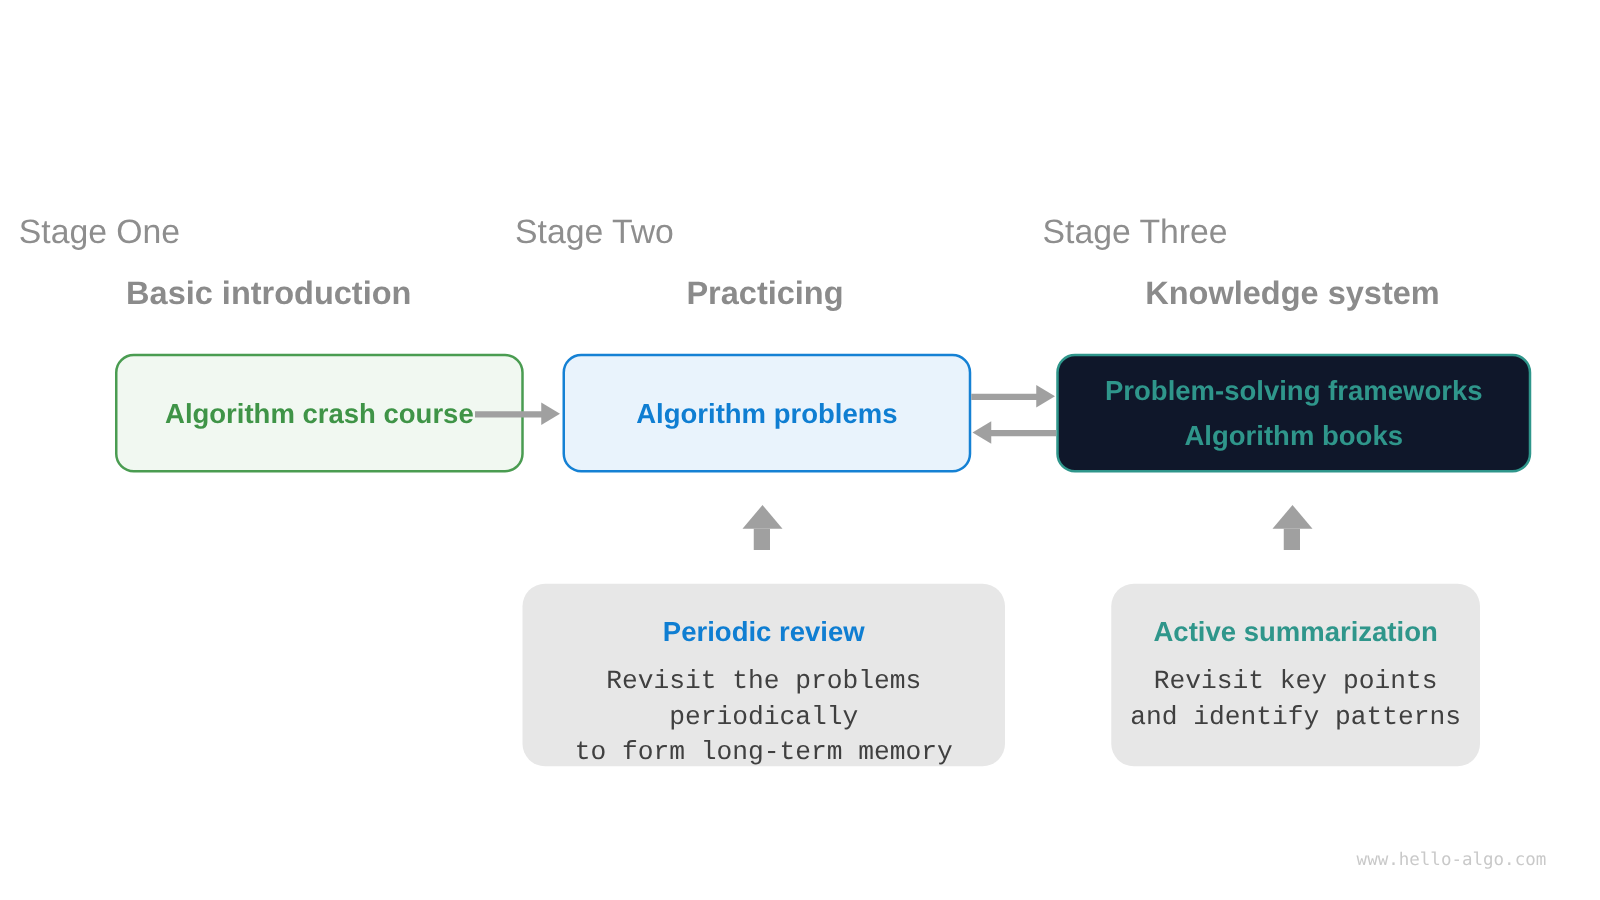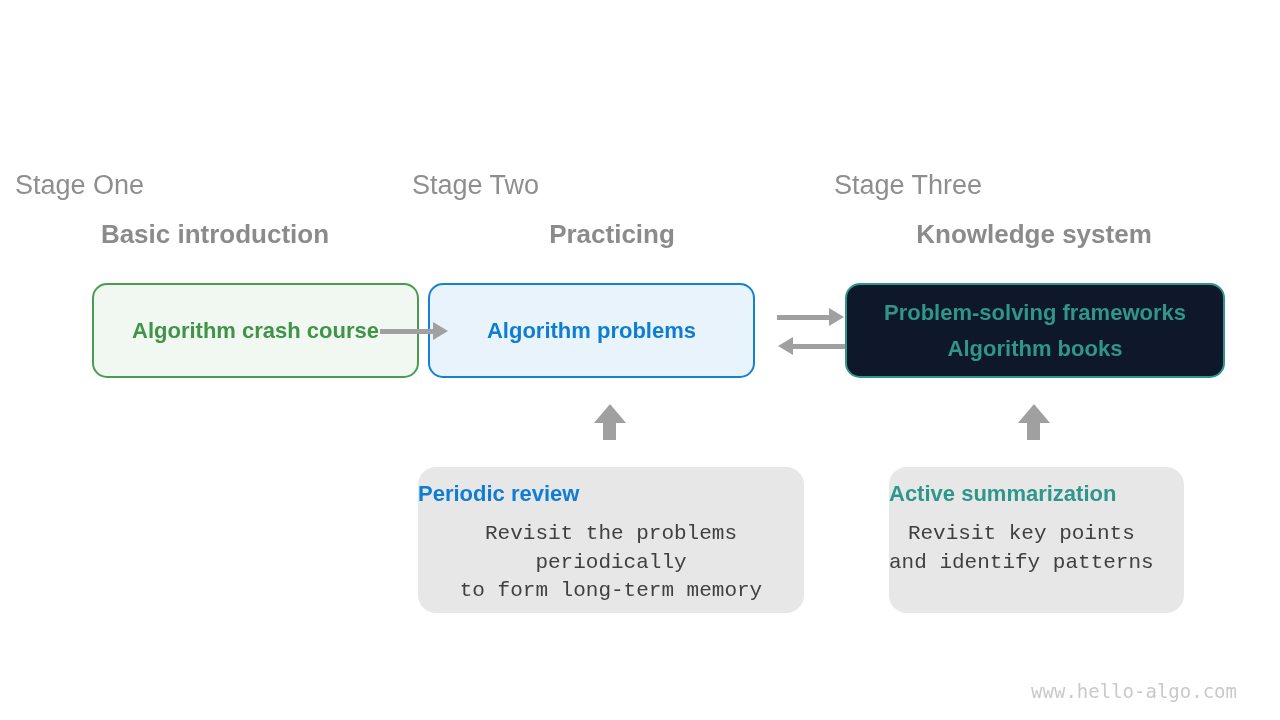--- a/index.html
+++ b/index.html
@@ -61,53 +61,53 @@
     border-bottom: 19px solid #a0a0a0;
   }
   .up-stem { width: 13px; height: 17px; background: #a0a0a0; }
 
   
   .callout {
     top: 467px; height: 146px;
     background: #e7e7e7; border-radius: 18px;
     box-sizing: border-box;
     display: flex; flex-direction: column;
-    align-items: flex-start; justify-content: flex-start;
-    padding-top: 14px;
+    align-items: center; justify-content: flex-start;
+    padding-top: 26px;
   }
   .callout-title { font-size: 22px; font-weight: 700; margin-bottom: 13px; }
   .callout-title.blue { color: #0f7ed2; }
   .callout-title.teal { color: #2f968b; }
   .callout-body {
     font-size: 21px; color: #404040;
     line-height: 28.5px; text-align: center; font-family: Liberation Mono, monospace;
   }
 
   .footer-url {
     right: 43px; top: 680px;
     font-family: "DejaVu Sans Mono", "Liberation Mono", monospace;
-    font-size: 19px; color: #c9c9c9;
+    font-size: 14px; color: #c9c9c9;
   }
 </style>
 </head>
 <body>
 
 <div class="abs stage-title" style="left:15px">Stage One</div>
 <div class="abs stage-title" style="left:412px">Stage Two</div>
 <div class="abs stage-title" style="left:834px">Stage Three</div>
 
 <div class="abs stage-subtitle" style="left:15px">Basic introduction</div>
 <div class="abs stage-subtitle" style="left:412px">Practicing</div>
 <div class="abs stage-subtitle" style="left:834px">Knowledge system</div>
 
 <div class="abs node node-green" style="left:52px; width:327px">
   <span>Algorithm crash course</span>
 </div>
 
-<div class="abs node node-blue" style="left:428px; width:327px">
+<div class="abs node node-blue" style="left:450px; width:327px">
   <span>Algorithm problems</span>
 </div>
 
 <div class="abs node node-teal" style="left:845px; width:380px">
   <span>Problem-solving frameworks</span>
   <span>Algorithm books</span>
 </div>
 
 <div class="abs h-shaft" style="left:380px; top:329px; width:54px"></div>
 <div class="abs head-right" style="left:433px; top:322px"></div>

